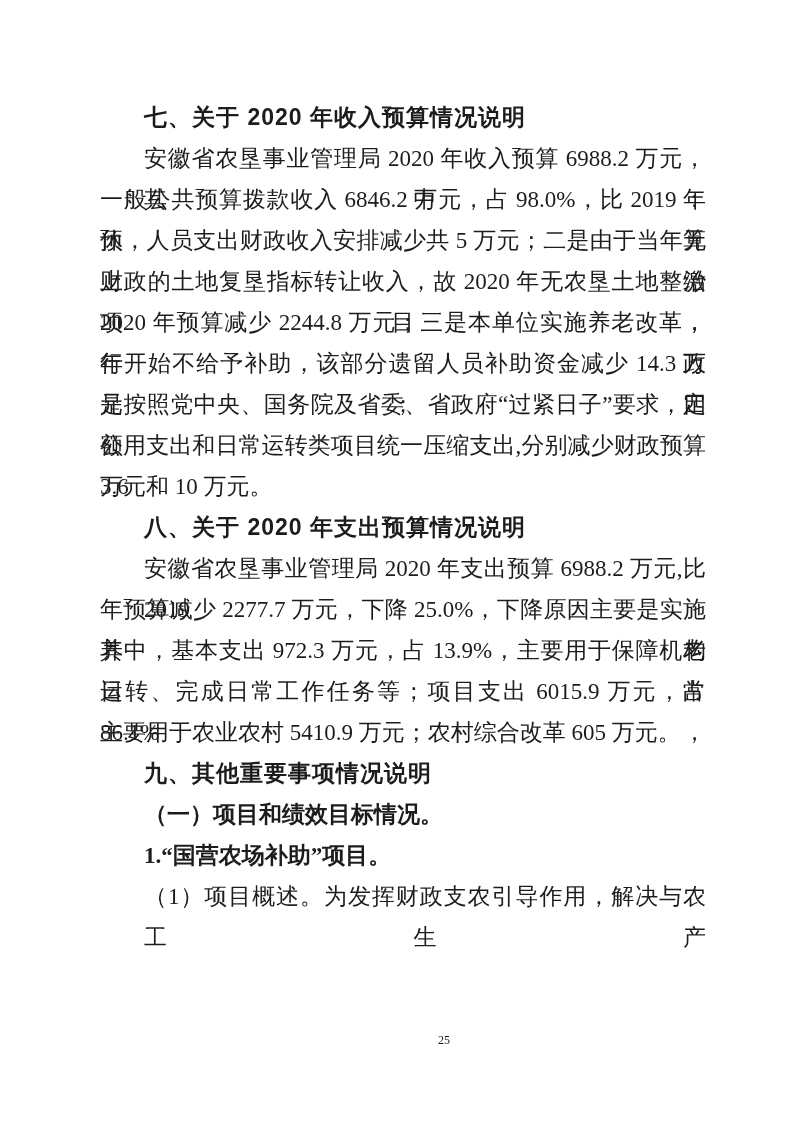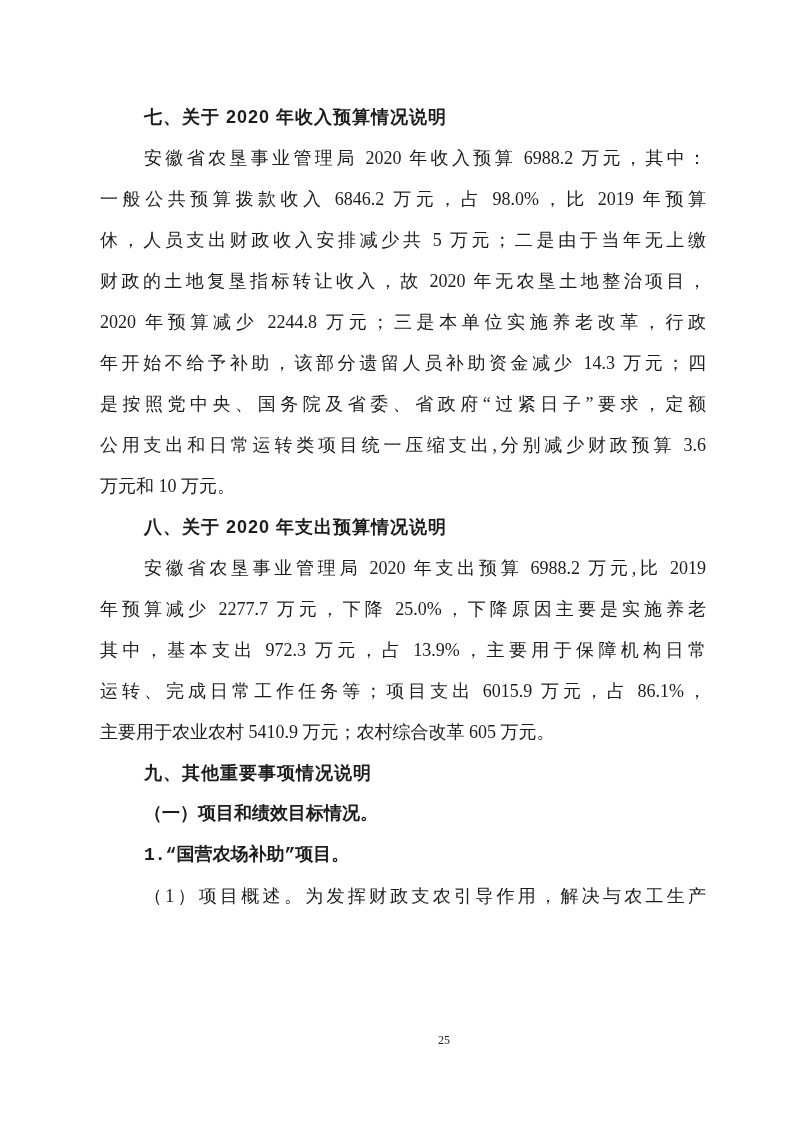--- a/index.html
+++ b/index.html
@@ -19,21 +19,21 @@
     background: #ffffff;
     overflow: hidden;
   }
   .text-block {
     position: absolute;
     left: 100px;
     top: 97px;
     width: 606px;
   }
   .line {
-    font-size: 18px;
+    font-size: 23px;
     line-height: 41px;
     height: 41px;
     color: #1c1c1c;
     white-space: nowrap;
     overflow: visible;
   }
   .line.fill {
     white-space: normal;
     text-align: justify;
     text-align-last: justify;
@@ -41,21 +41,20 @@
   .line.indent {
     padding-left: 44px;
   }
   .line.heading {
     font-family: "Liberation Sans", sans-serif;
     font-weight: 700;
     letter-spacing: 1px;
   }
   .line.subheading {
     font-weight: 700;
-    font-family: Liberation Mono, monospace;
   }
   .page-number {
     position: absolute;
     top: 1030px;
     left: 0;
     width: 800px;
     text-align: center;
     font-size: 12px;
     line-height: 20px;
     color: #1c1c1c;

